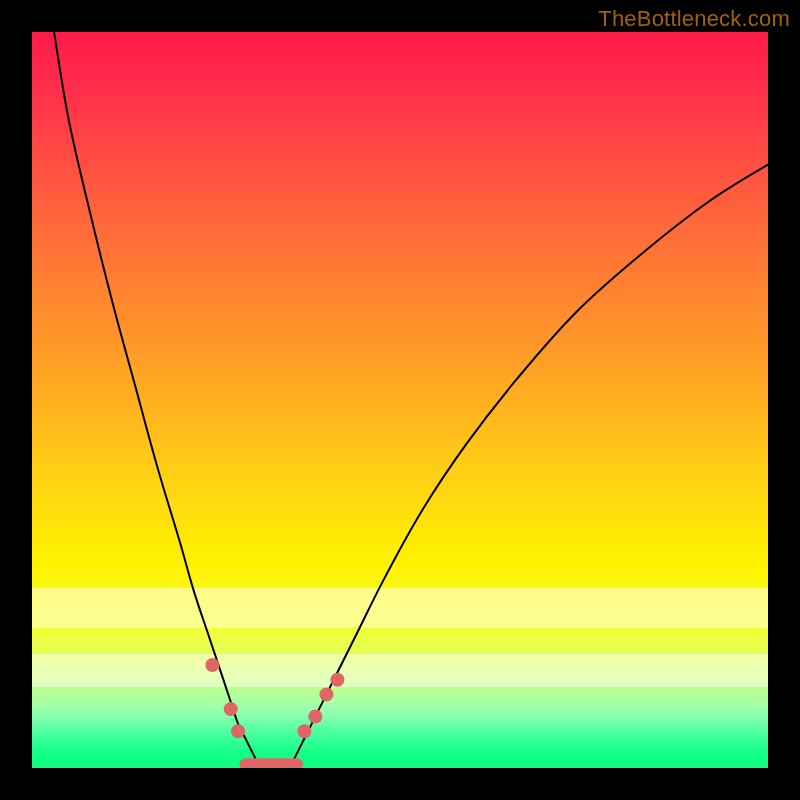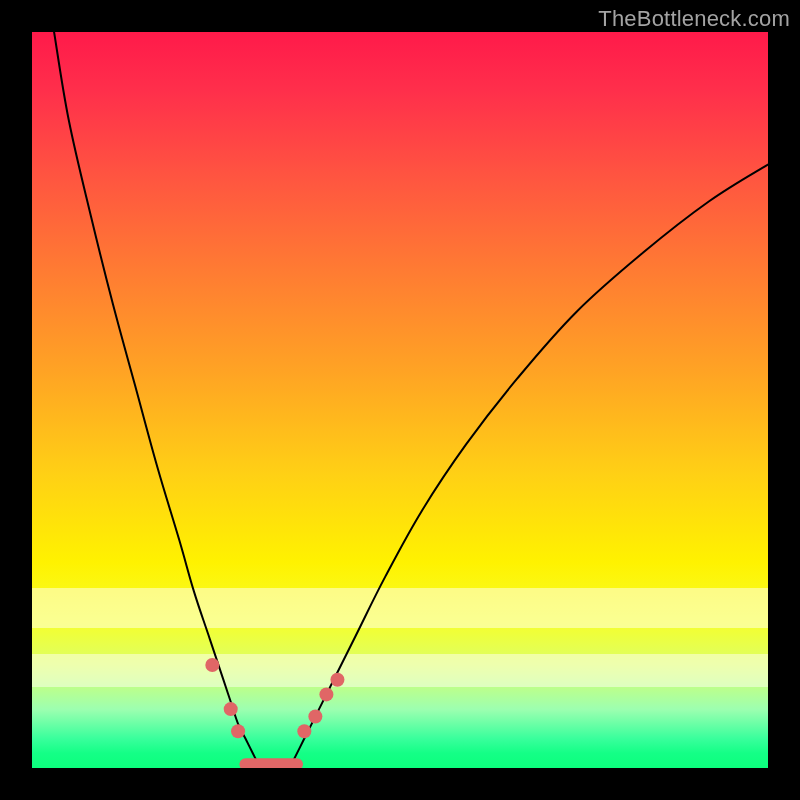--- a/index.html
+++ b/index.html
@@ -57,21 +57,21 @@
     position: absolute;
     left: 0; right: 0;
     top: 84.5%;
     height: 4.5%;
     background: rgba(255,255,245,0.50);
   }
   .watermark {
     position: absolute;
     top: 6px;
     right: 10px;
-    color: #a3a3a3;
+    color: #a16207;
     font-size: 22px;
     letter-spacing: 0.2px;
     font-weight: 400;
     user-select: none;
   }
   svg.curves {
     position: absolute;
     inset: 0;
   }
 </style>

